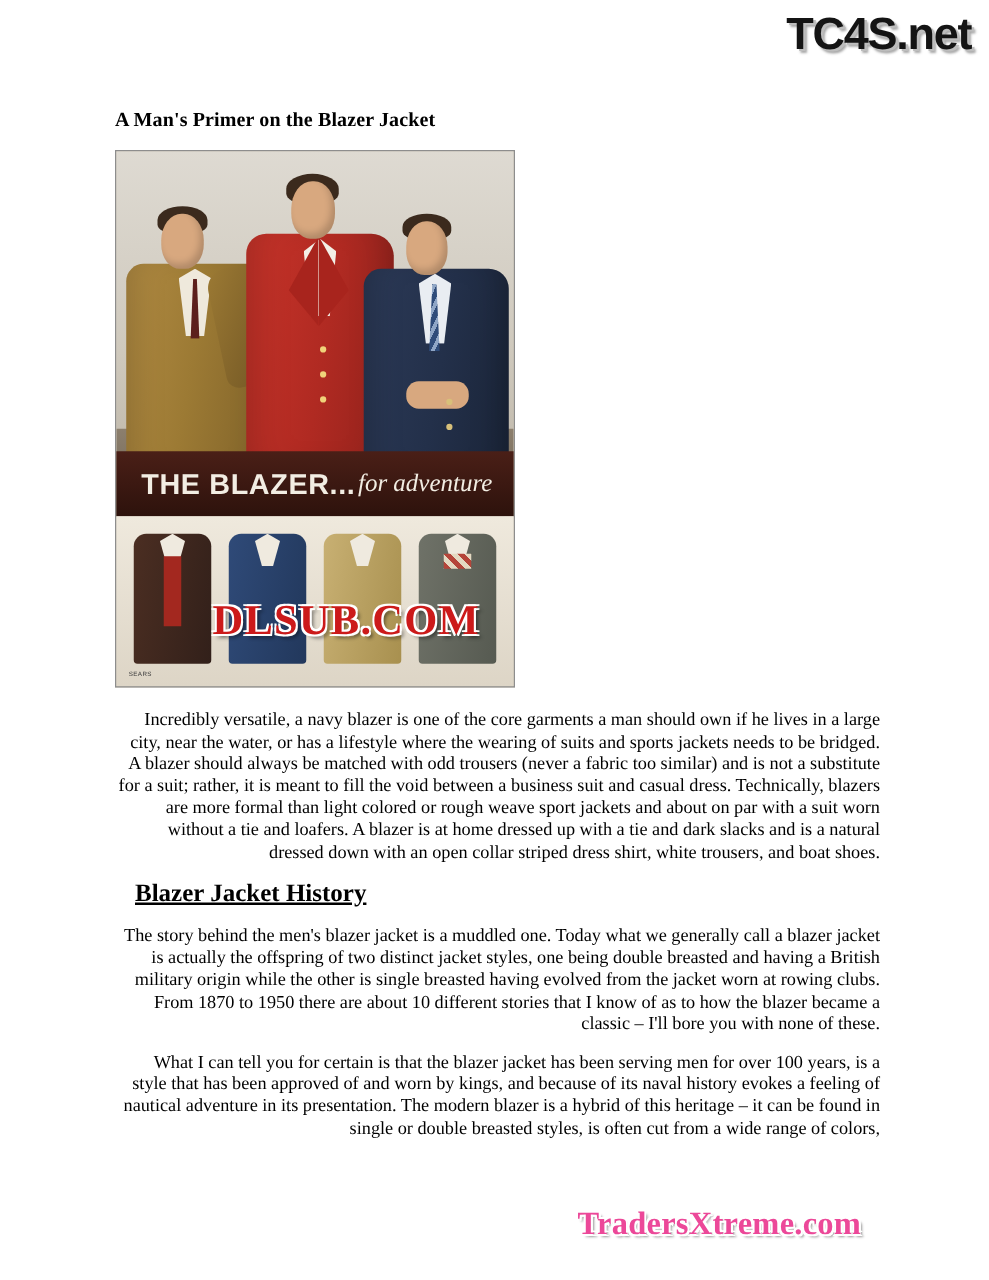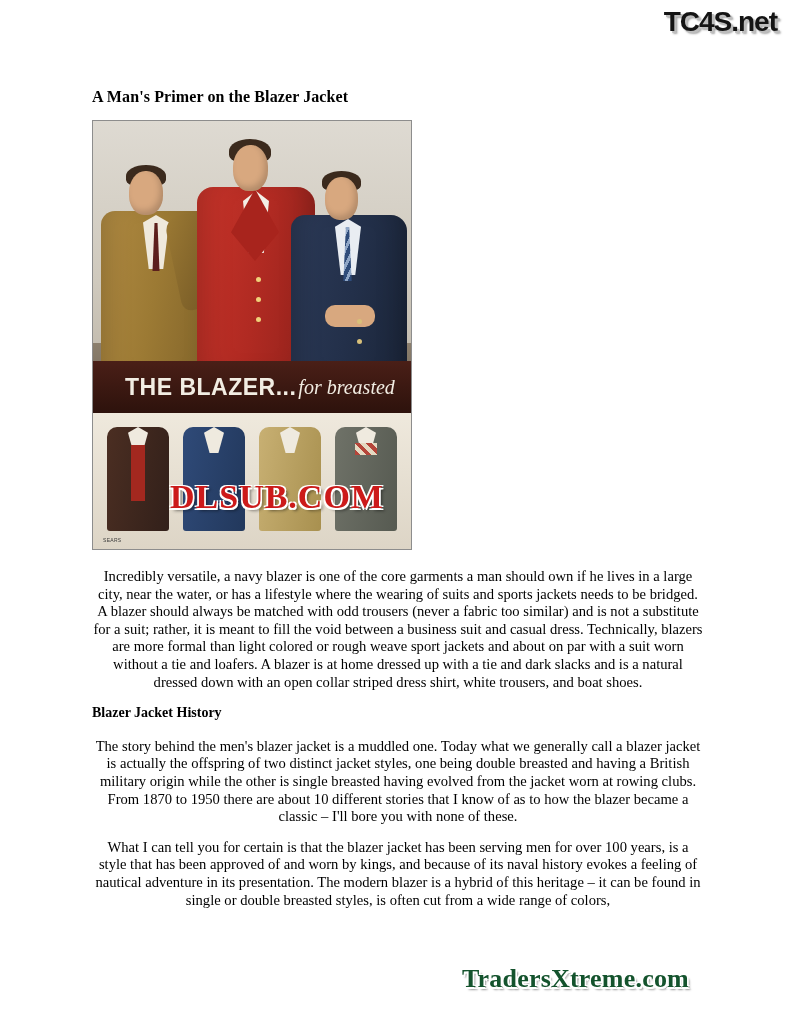--- a/index.html
+++ b/index.html
@@ -21,21 +21,21 @@
     height: 1024px;
   }
 
   
   .wm-top {
     position: absolute;
     top: 6px;
     right: 14px;
     font-family: "Liberation Sans", sans-serif;
     font-weight: bold;
-    font-size: 28px;
+    font-size: 36px;
     letter-spacing: -1px;
     color: #141414;
     text-shadow:
        2px 2px 0 #bdbdbd,
        3px 3px 2px rgba(0,0,0,0.35);
   }
 
   
   .doc {
     position: absolute;
@@ -182,21 +182,21 @@
 
   
   .fig-band {
     position: absolute;
     left: 0; top: 240px;
     width: 100%;
     height: 52px;
     background: linear-gradient(#4a1f17,#2d120c);
     display: flex;
     align-items: center;
-    padding-left: 32px;
+    padding-left: 20px;
     box-sizing: border-box;
   }
   .band-bold {
     font-family: "Liberation Sans", sans-serif;
     font-weight: bold;
     font-size: 23px;
     color: #f2ede3;
     letter-spacing: 0.5px;
   }
   .band-italic {
@@ -260,39 +260,40 @@
        1.5px  1.5px 0 #ffffff,
        3px 3px 3px rgba(0,0,0,0.45);
     white-space: nowrap;
   }
 
   
   p.body {
     font-size: 14.6px;
     line-height: 17.6px;
     margin: 0 0 13px 0;
-    text-align: center;
+    text-align: right;
   }
   h2.sub {
-    font-size: 14px;
+    font-size: 20px;
     line-height: 17.6px;
     font-weight: bold;
-    margin: 0;
+    margin: 16px;
+    text-decoration: underline;
   }
   p.tight { margin-top: 16px; }
 
   
   .wm-bottom {
     position: absolute;
     left: 462px;
     top: 964px;
     font-family: "Liberation Serif", serif;
     font-weight: bold;
     font-size: 26px;
-    color: #14532d;
+    color: #ec4899;
     letter-spacing: 0.2px;
     text-shadow:
       -1.5px -1.5px 0 #ffffff,
        1.5px -1.5px 0 #ffffff,
       -1.5px  1.5px 0 #ffffff,
        1.5px  1.5px 0 #ffffff,
        2.5px 2.5px 2px rgba(0,0,0,0.4);
     white-space: nowrap;
   }
 </style>
@@ -340,21 +341,21 @@
           <div class="hands"></div>
           <div class="btn b1"></div>
           <div class="btn b2"></div>
           <div class="hair"></div>
           <div class="head"></div>
         </div>
       </div>
 
       <div class="fig-band">
         <span class="band-bold">THE BLAZER...</span>
-        <span class="band-italic">for breasted</span>
+        <span class="band-italic">for adventure</span>
       </div>
 
       <div class="fig-bottom">
         <div class="jk jk1">
           <div class="collar"></div>
           <div class="vest"></div>
         </div>
         <div class="jk jk2">
           <div class="collar"></div>
         </div>

